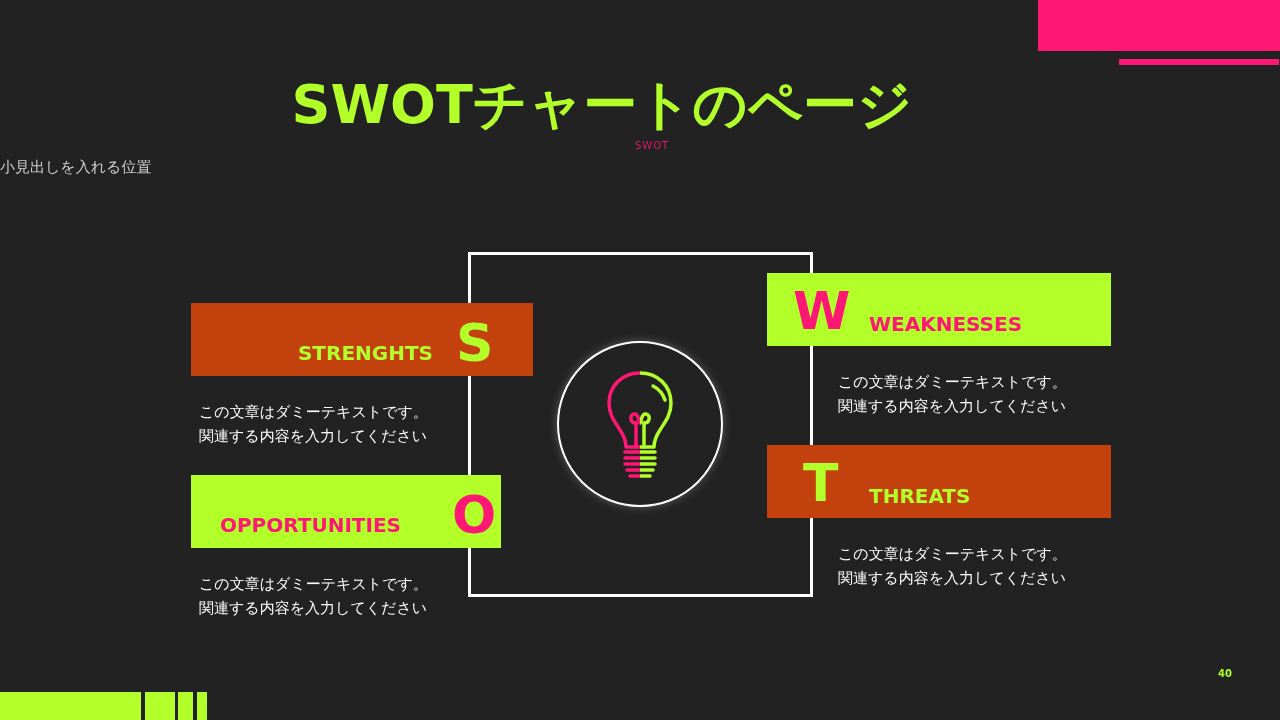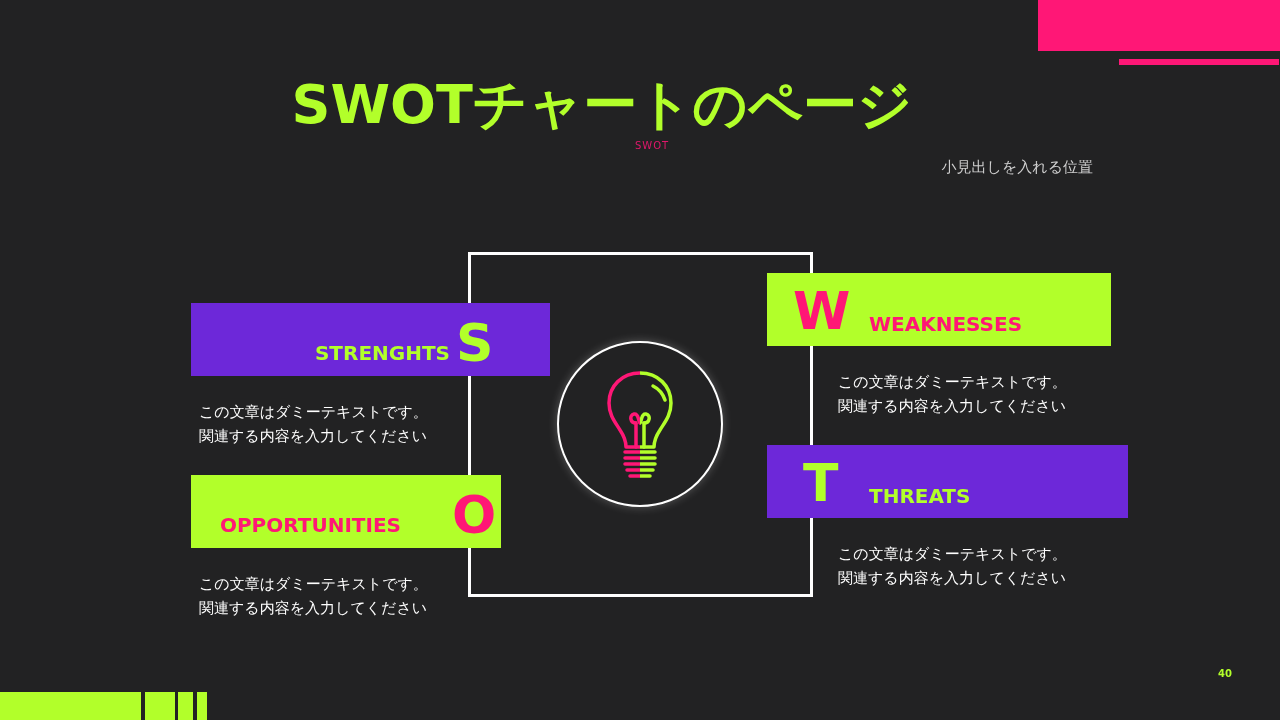--- a/index.html
+++ b/index.html
@@ -4,26 +4,26 @@
 <style>
   html, body { margin:0; padding:0; }
   body { width:1280px; height:720px; background:#222223; position:relative; overflow:hidden;
          font-family:"DejaVu Sans", "Liberation Sans", sans-serif; }
   .abs { position:absolute; }
   .deco-pink-block { left:1038px; top:0; width:242px; height:51px; background:#ff1776; }
   .deco-pink-line { left:1119px; top:59px; width:160px; height:6px; background:#ff1776; }
   .deco-green { top:692px; height:28px; background:#b2ff2a; }
   .title { left:0; width:1204px; top:70px; text-align:center; color:#b2ff2a; font-size:54px; font-weight:bold; letter-spacing:0px; line-height:70px; }
   .eyebrow { left:0; width:1280px; top:140px; text-align:center; color:#e0176b; font-size:10px; letter-spacing:1px;padding-left:12px; }
-  .subtitle { left:0; width:1093px; top:158px; text-align:right; color:#cfcfcf; font-size:15px; }
+  .subtitle { left:0; width:1093px; top:158px; text-align:left; color:#cfcfcf; font-size:15px; }
   .frame { left:468px; top:252px; width:339px; height:339px; border:3px solid #ffffff; }
   .circle { left:557px; top:341px; width:162px; height:162px; border:2px solid #ffffff; border-radius:50%;
             box-shadow:0 0 10px rgba(255,255,255,0.25); background:#222223; }
   .banner { height:73px; }
-  .pink { background:#6d28d9;padding-left:17px; }
+  .pink { background:#c2410c; }
   .green { background:#b2ff2a; }
   .letter { position:absolute; font-weight:bold; font-size:52px; line-height:60px; }
   .label { position:absolute; font-weight:bold; font-size:20px; line-height:24px; }
   .desc { position:absolute; color:#ffffff; font-size:15px; line-height:24px;font-family:Liberation Mono, monospace; }
   .page-num { left:1210px; top:668px; width:30px; color:#b2ff2a; font-size:10px; font-weight:bold; text-align:center; }
 </style>
 </head>
 <body>
 
 <div class="abs deco-pink-block"></div>

